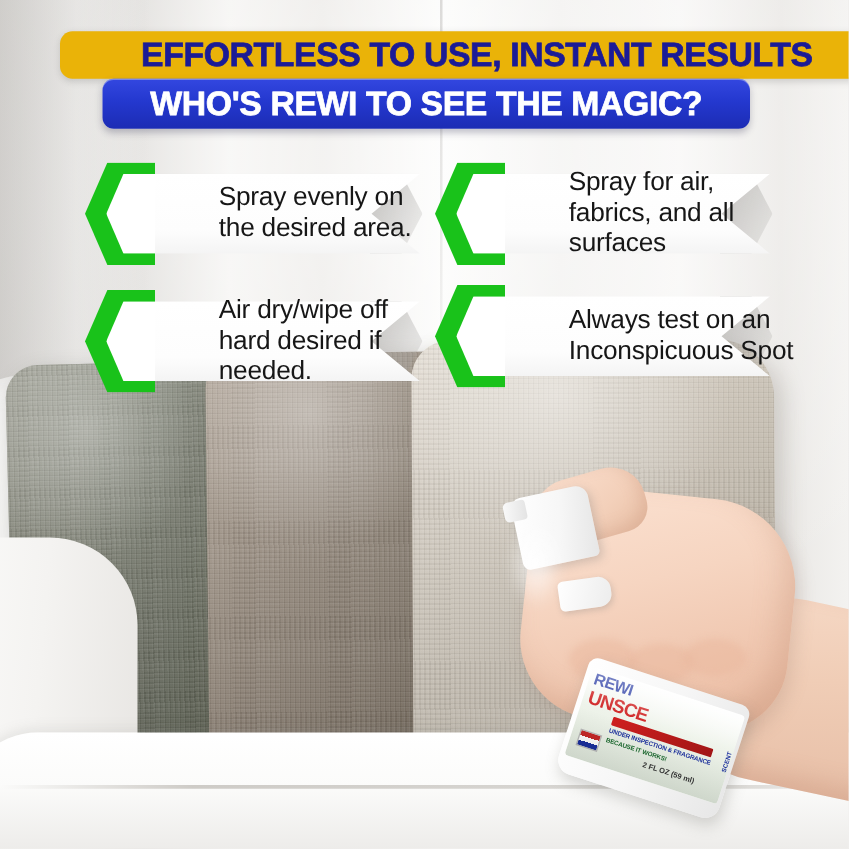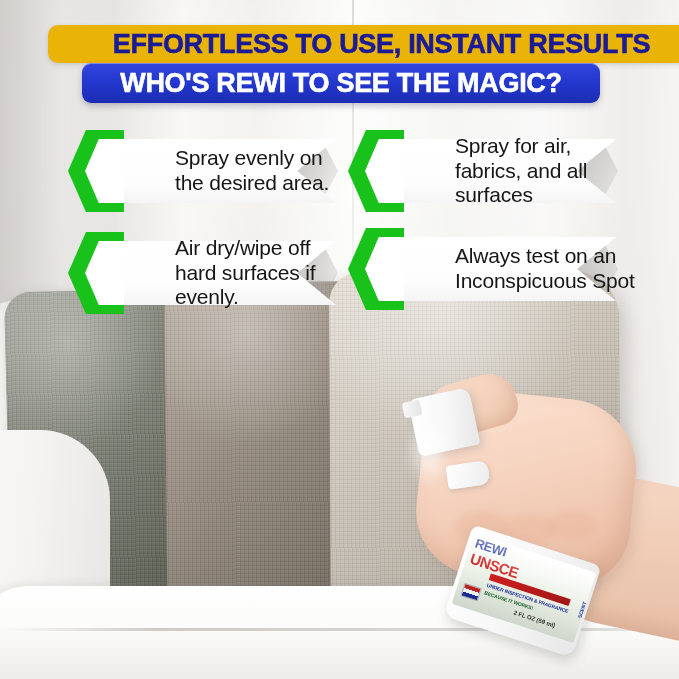--- a/index.html
+++ b/index.html
@@ -361,21 +361,21 @@
     </div>
     <div class="bn-text">Spray for air, fabrics, and all surfaces</div>
   </div>
 
   <div class="banner" id="banner-2">
     <div class="bn-fold"></div>
     <div class="bn-body"></div>
     <div class="bn-chev">
       <div class="bn-chev-inner"></div>
     </div>
-    <div class="bn-text">Air dry/wipe off hard surfaces if evenly.</div>
+    <div class="bn-text">Air dry/wipe off hard desired if needed.</div>
   </div>
 
   <div class="banner" id="banner-3">
     <div class="bn-fold"></div>
     <div class="bn-body"></div>
     <div class="bn-chev">
       <div class="bn-chev-inner"></div>
     </div>
     <div class="bn-text">Always test on an Inconspicuous Spot</div>
   </div>

